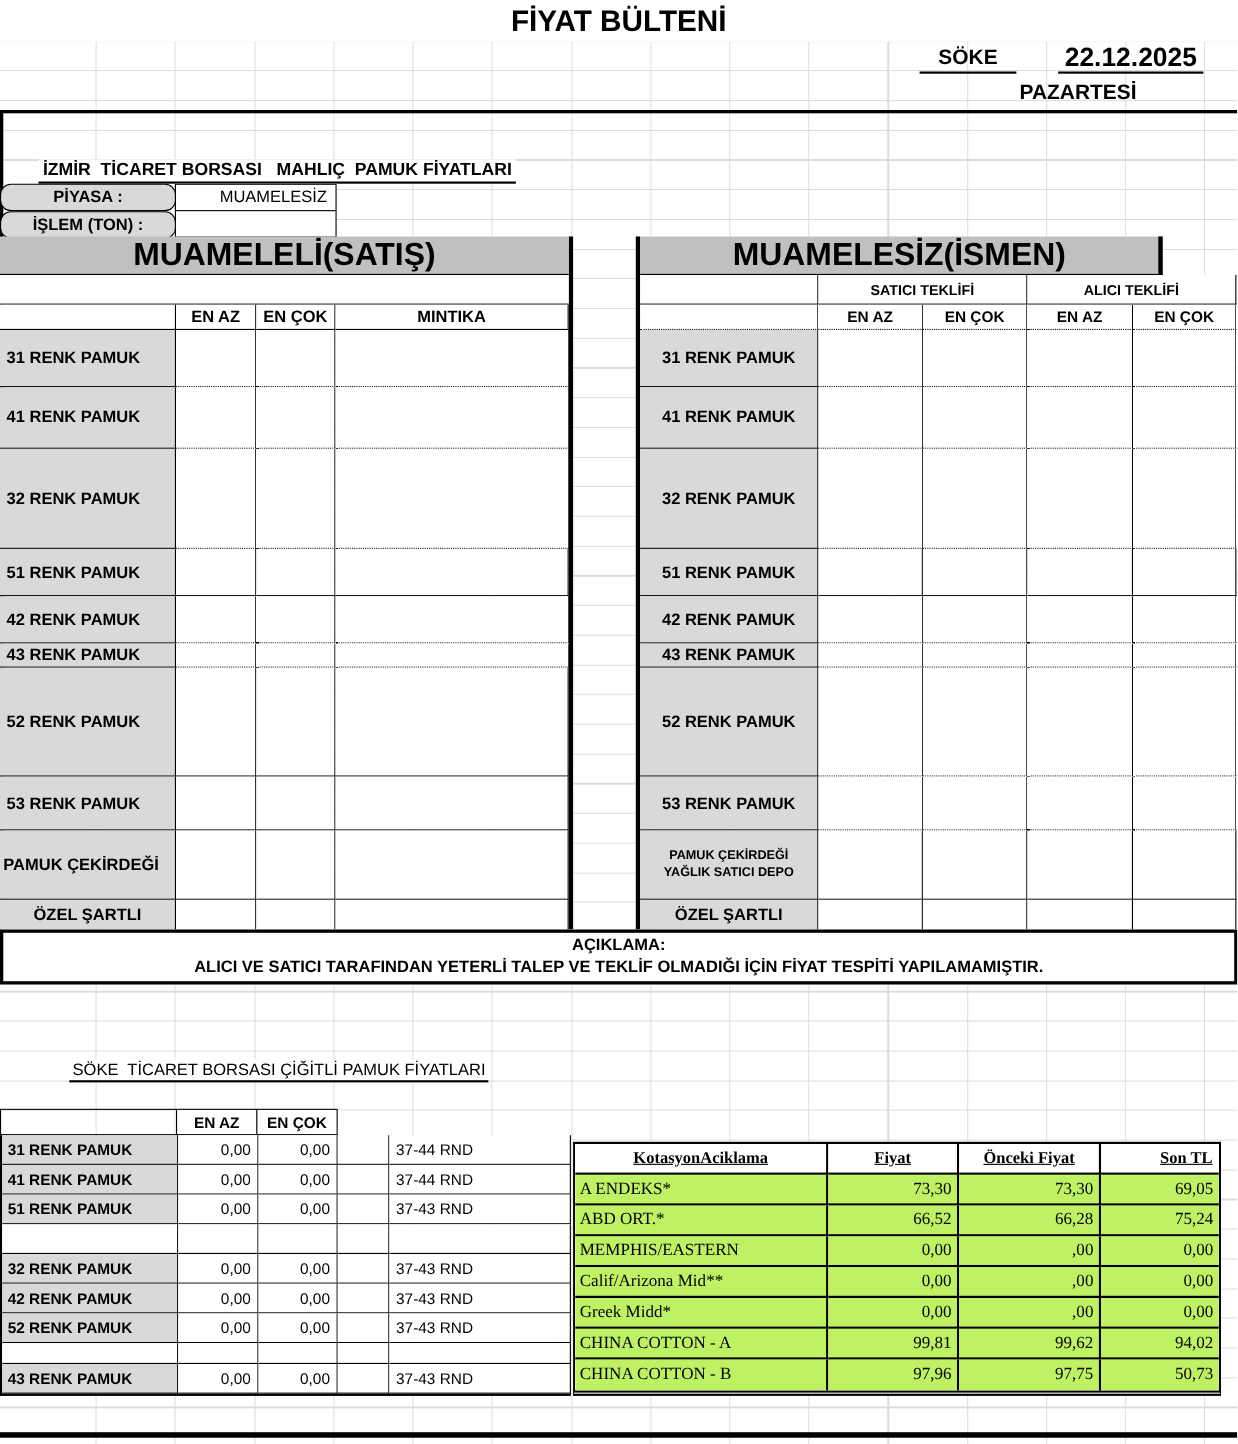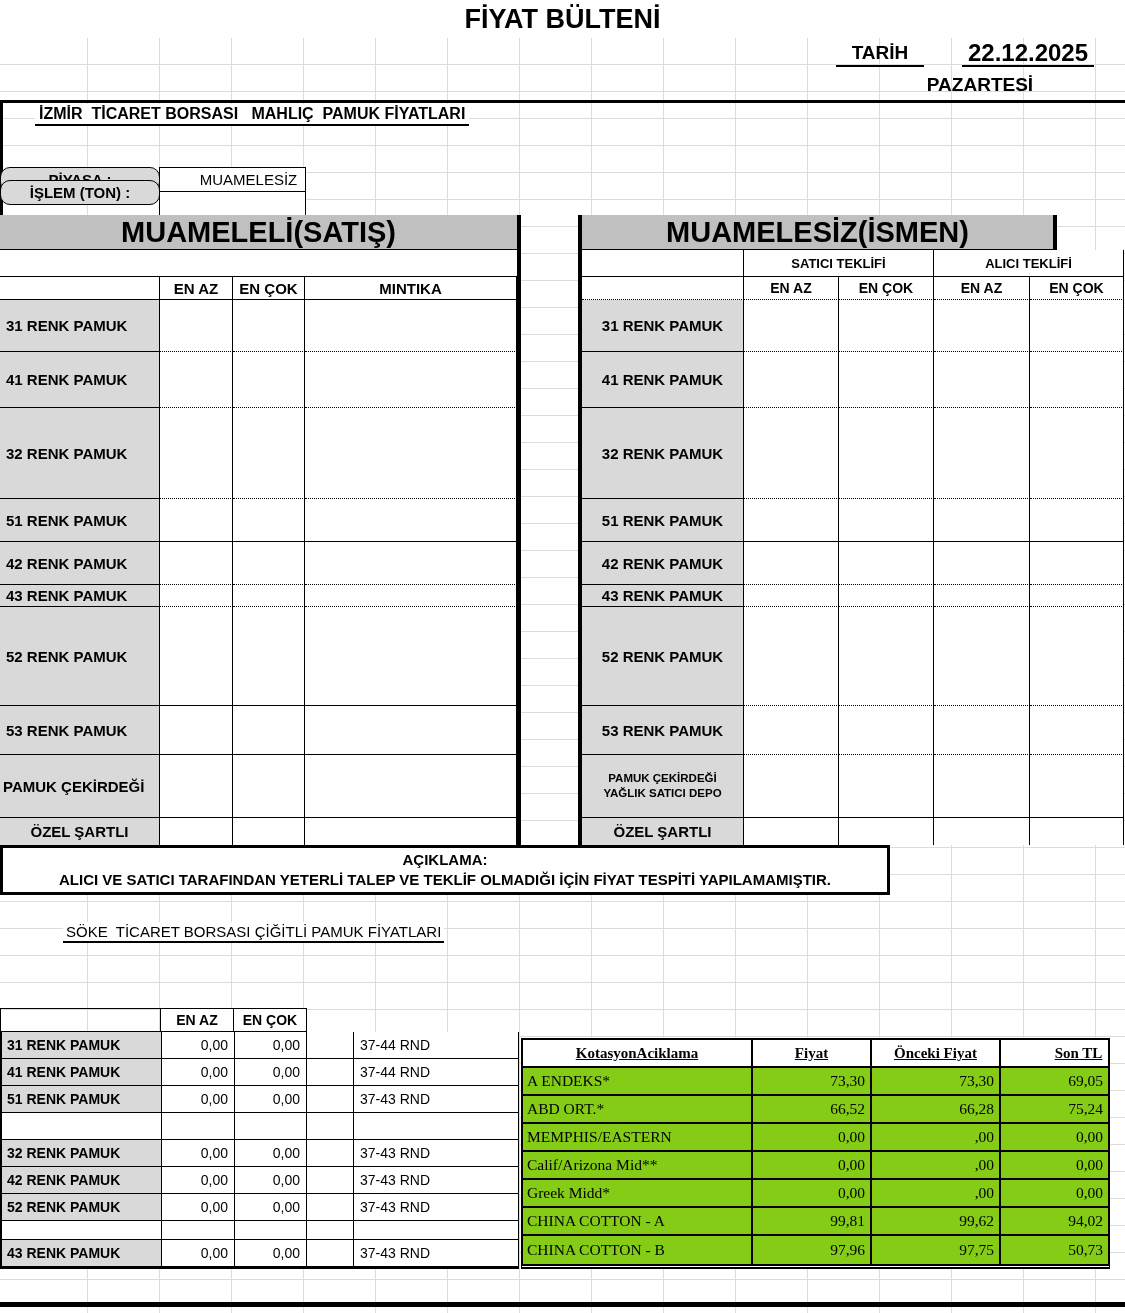--- a/index.html
+++ b/index.html
@@ -3,21 +3,21 @@
 <meta charset="utf-8">
 <style>
   html,body{margin:0;padding:0;background:#fff;}
   .page{position:relative;width:1125px;height:1313px;background-color:#fff;
     background-image:
       repeating-linear-gradient(to right,transparent 0 71px,#dcdcdc 71px 72px),
       repeating-linear-gradient(to bottom,transparent 0 26px,#dcdcdc 26px 27px);
     background-position:16px 11px;
     font-family:"Liberation Sans","DejaVu Sans",sans-serif;color:#000;overflow:hidden;}
   .abs{position:absolute;box-sizing:border-box;}
-  .pre{white-space:pre;}
+  .pre{white-space:pre;margin-top:41px;}
   .ctrflex{display:flex;align-items:center;justify-content:center;}
 
   
   .title-row{left:0;top:0;width:1125px;height:38px;background:#fff;font-size:27px;font-weight:bold;}
   .tarih{left:836px;top:41px;width:88px;height:26px;border-bottom:2px solid #000;font-size:19px;font-weight:bold;}
   .dateval{left:962px;top:41px;width:132px;height:26px;border-bottom:2px solid #000;font-size:24px;font-weight:bold;}
   .dayval{left:900px;top:72px;width:160px;height:26px;font-size:19px;font-weight:bold;}
   .hr-top{left:0;top:100px;width:1125px;height:3px;background:#000;}
   .left-edge{left:0;top:100px;width:3px;height:745px;background:#000;}
   .izmir-title{left:35px;top:104px;padding:1px 4px;background:#fff;border-bottom:2px solid #000;font-size:16px;font-weight:bold;}
@@ -50,21 +50,21 @@
   .dgridR{grid-template-rows:52px 56px 91px 43px 43px 22px 99px 49px 63px 27px;}
   .lbl{background:#d9d9d9;border-right:1px solid #000;border-bottom:1px solid #000;box-sizing:border-box;
     display:flex;align-items:center;padding-left:6px;font-weight:bold;font-size:15px;white-space:nowrap;}
   .lblc{justify-content:center;padding-left:0;}
   .val{background:#fff;border-right:1px solid #000;border-bottom:1px solid #000;box-sizing:border-box;}
   .vd{border-bottom-style:dotted;}
   .nb{border-bottom:none;}
   .two{flex-direction:column;justify-content:center;font-size:11.5px;line-height:1.3;white-space:normal;text-align:center;}
 
   
-  .acik{left:0;top:845px;width:890px;height:50px;background:#fff;border:3px solid #000;
+  .acik{left:0;top:845px;width:1125px;height:50px;background:#fff;border:3px solid #000;
     display:flex;flex-direction:column;align-items:center;justify-content:center;font-weight:bold;font-size:15px;line-height:1.35;}
 
   
   .soke-title{left:63px;top:922px;padding:1px 3px;background:#fff;border-bottom:2px solid #000;font-size:15px;font-weight:normal;}
   .bhdr{left:0;top:1008px;width:306px;display:grid;grid-template-columns:160px 73px 73px;height:24px;}
   .bh{border:1px solid #000;background:#fff;display:flex;align-items:center;justify-content:center;font-weight:bold;font-size:14px;box-sizing:border-box;margin-right:-1px;}
   .bh0{background:transparent;border-right:none;}
   .bgrid{left:0;top:1032px;width:517px;display:grid;grid-template-columns:160px 73px 72px 47px 165px;
     grid-template-rows:27px 27px 27px 27px 27px 27px 27px 19px 27px;border-left:2px solid #000;border-bottom:2px solid #000;box-sizing:content-box;}
   .bl{background:#d9d9d9;border-right:1px solid #000;border-bottom:1px solid #000;box-sizing:border-box;
@@ -72,45 +72,45 @@
   .bw{background:#fff;border-right:1px solid #000;border-bottom:1px solid #000;box-sizing:border-box;
     display:flex;align-items:center;font-size:14px;}
   .num{justify-content:flex-end;padding-right:6px;}
   .rnd{justify-content:flex-start;padding-left:6px;}
 
   
   .ktbl{left:521px;top:1038px;width:589px;border:2px solid #000;border-bottom:5px double #000;background:#fff;font-family:Liberation Serif, serif;}
   .kgrid{display:grid;grid-template-columns:230px 119px 129px 107px;grid-template-rows:28px 28px 28px 28px 28px 28px 28px 28px;}
   .kh{border-right:2px solid #000;border-bottom:2px solid #000;box-sizing:border-box;background:#fff;
     display:flex;align-items:center;justify-content:center;font-weight:bold;font-size:15px;text-decoration:underline;}
-  .kc{border-right:2px solid #000;border-bottom:2px solid #000;box-sizing:border-box;background:#84cc16;
+  .kc{border-right:2px solid #000;border-bottom:2px solid #000;box-sizing:border-box;background:#bef264;
     display:flex;align-items:center;font-size:15.5px;}
   .kl{padding-left:4px;white-space:nowrap;}
   .kn{justify-content:flex-end;padding-right:5px;}
   .kr0{border-right:none;padding-left:48px;}
   .klast{border-bottom:none;}
 
   .hr-bottom{left:0;top:1302px;width:1125px;height:5px;background:#000;}
 </style>
 </head>
 <body>
 
 <div class="page">
 
   <div class="abs title-row ctrflex">FİYAT BÜLTENİ</div>
-  <div class="abs tarih ctrflex">TARİH</div>
+  <div class="abs tarih ctrflex">SÖKE</div>
   <div class="abs dateval ctrflex">22.12.2025</div>
   <div class="abs dayval ctrflex">PAZARTESİ</div>
   <div class="abs hr-top"></div>
   <div class="abs left-edge"></div>
   <div class="abs izmir-title pre">İZMİR  TİCARET BORSASI   MAHLIÇ  PAMUK FİYATLARI</div>
 
   <div class="abs pcell pl ctrflex" style="top:167px;">PİYASA :</div>
   <div class="abs pcell pv ctrflex" style="top:167px;padding-left:32px;">MUAMELESİZ</div>
-  <div class="abs pcell pl ctrflex" style="top:180px;">İŞLEM (TON) :</div>
+  <div class="abs pcell pl ctrflex" style="top:192px;">İŞLEM (TON) :</div>
   <div class="abs pcell pv ctrflex" style="top:191px;"></div>
 
   <div class="abs tL">
     <div class="bigbar">MUAMELELİ(SATIŞ)</div>
     <div class="sprow"></div>
     <div class="hdrL">
       <div class="hc"></div>
       <div class="hc">EN AZ</div>
       <div class="hc">EN ÇOK</div>
       <div class="hc">MINTIKA</div>

